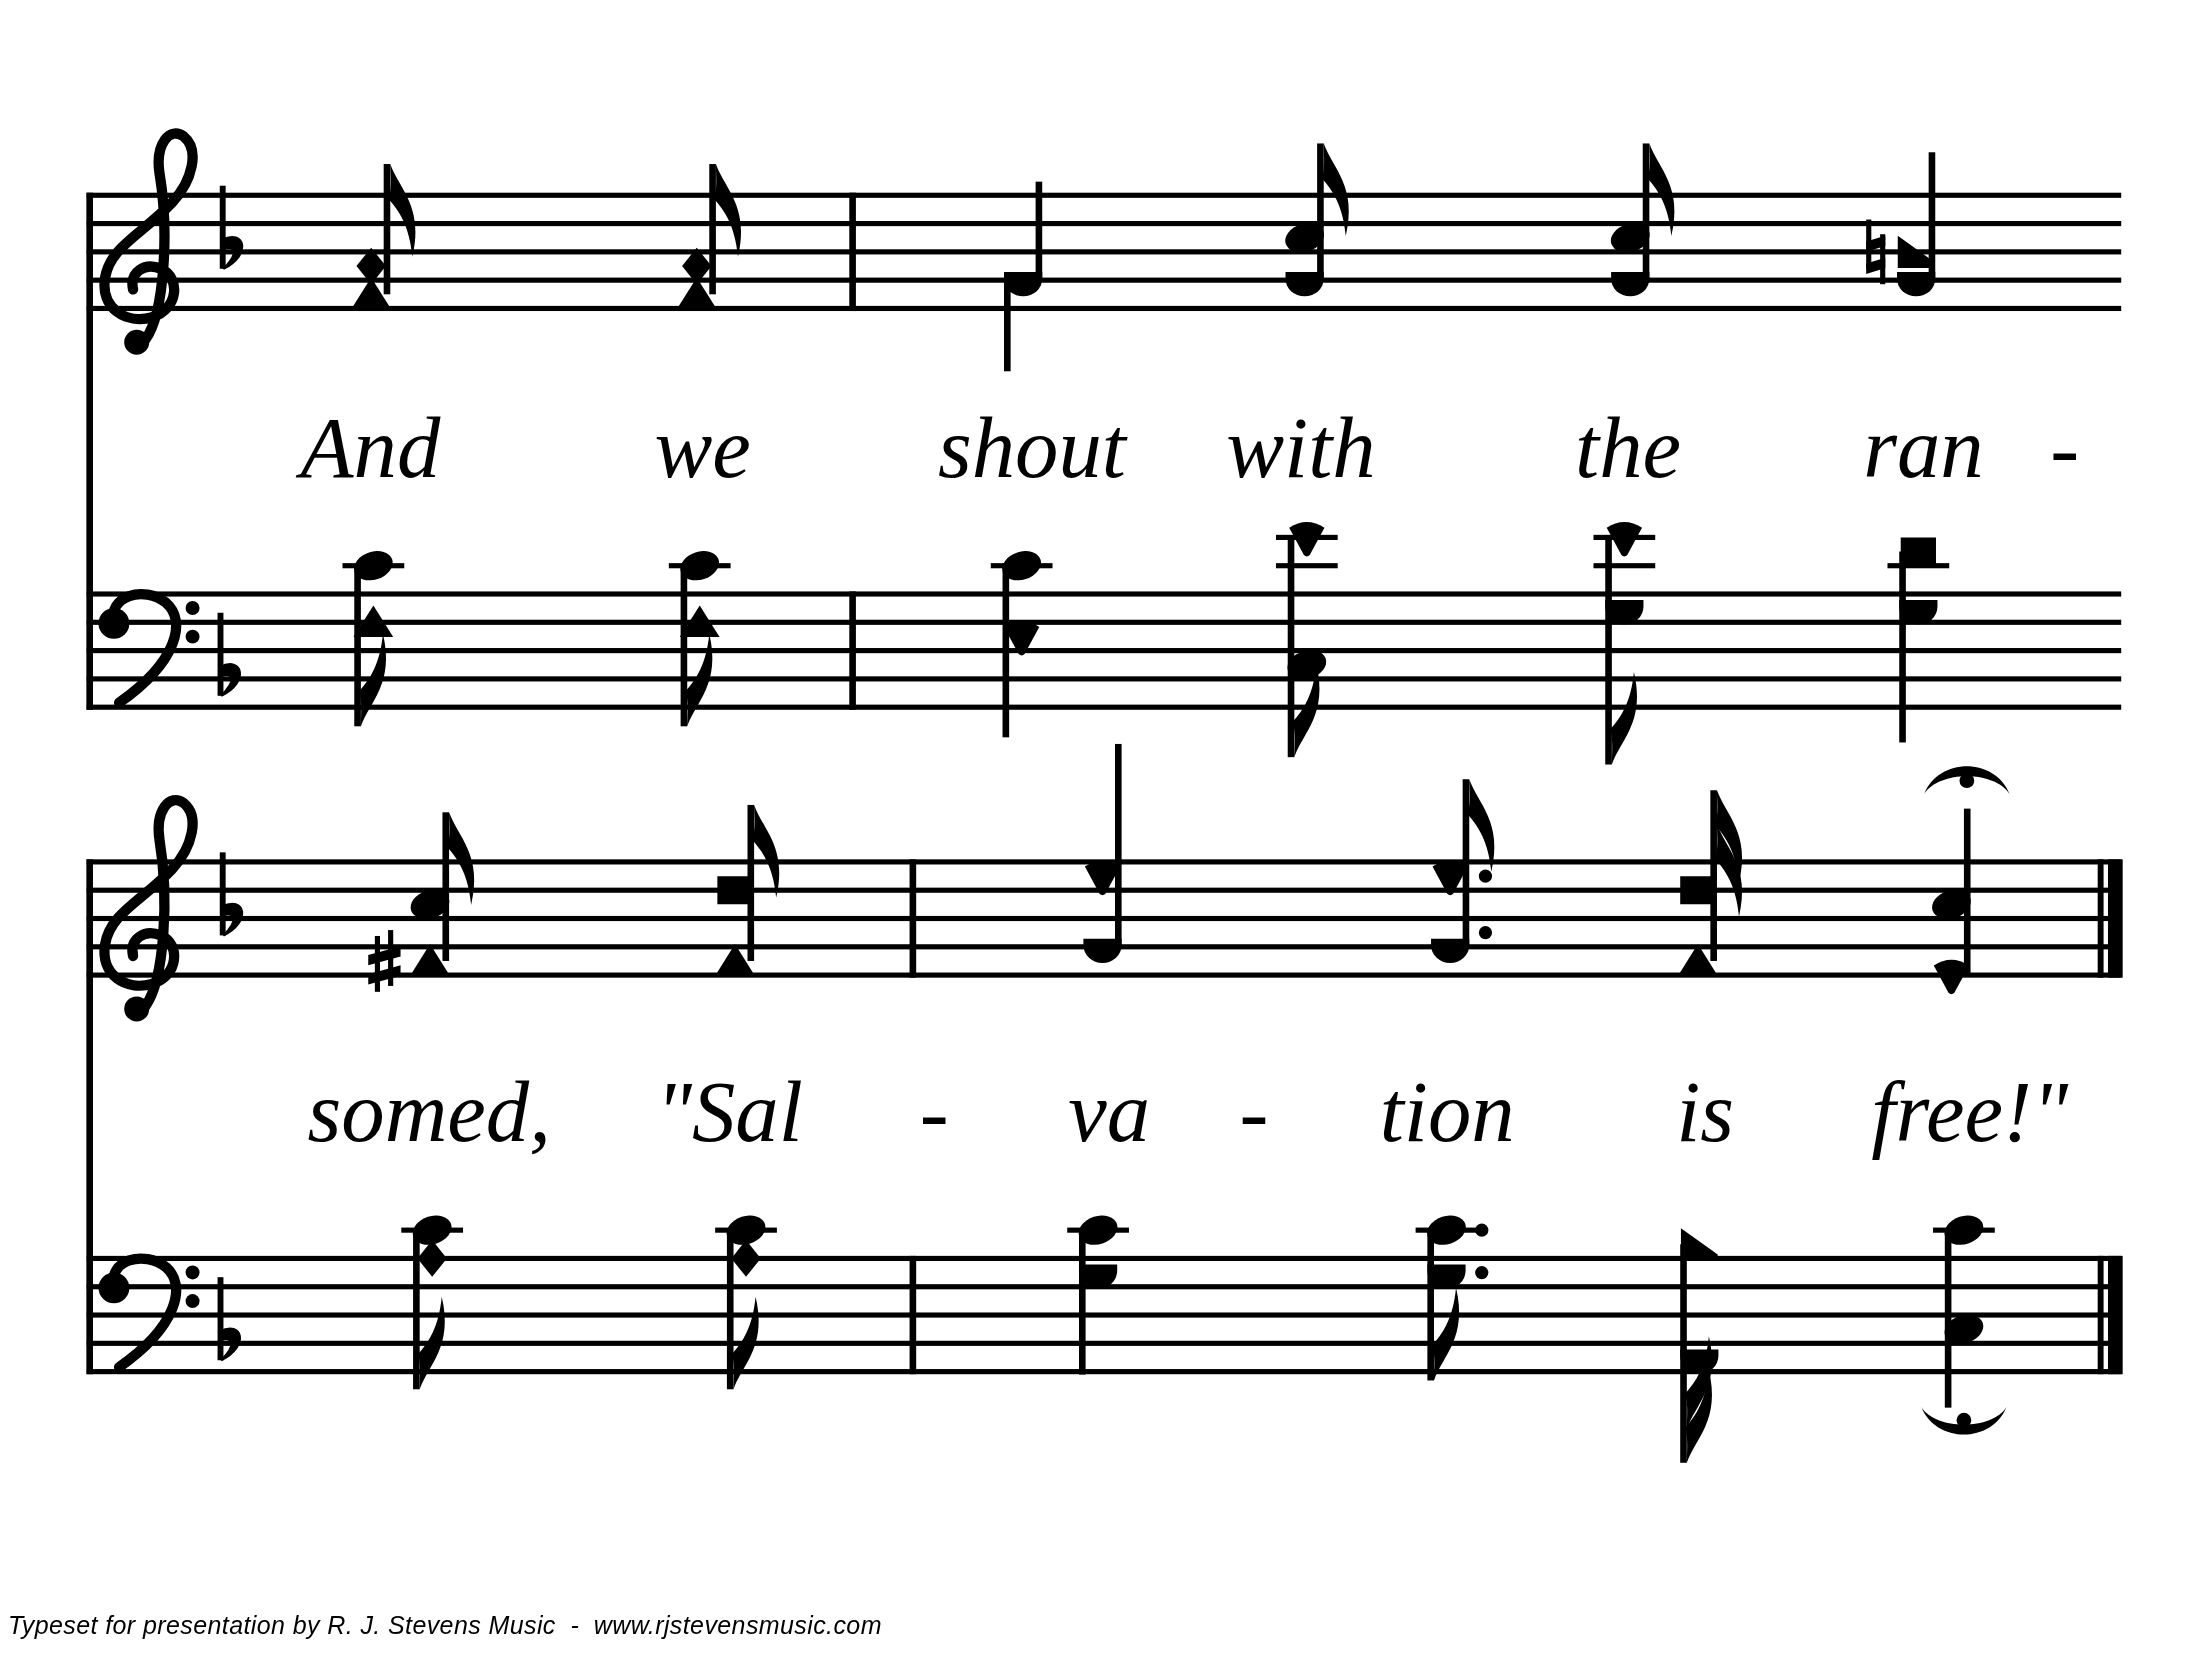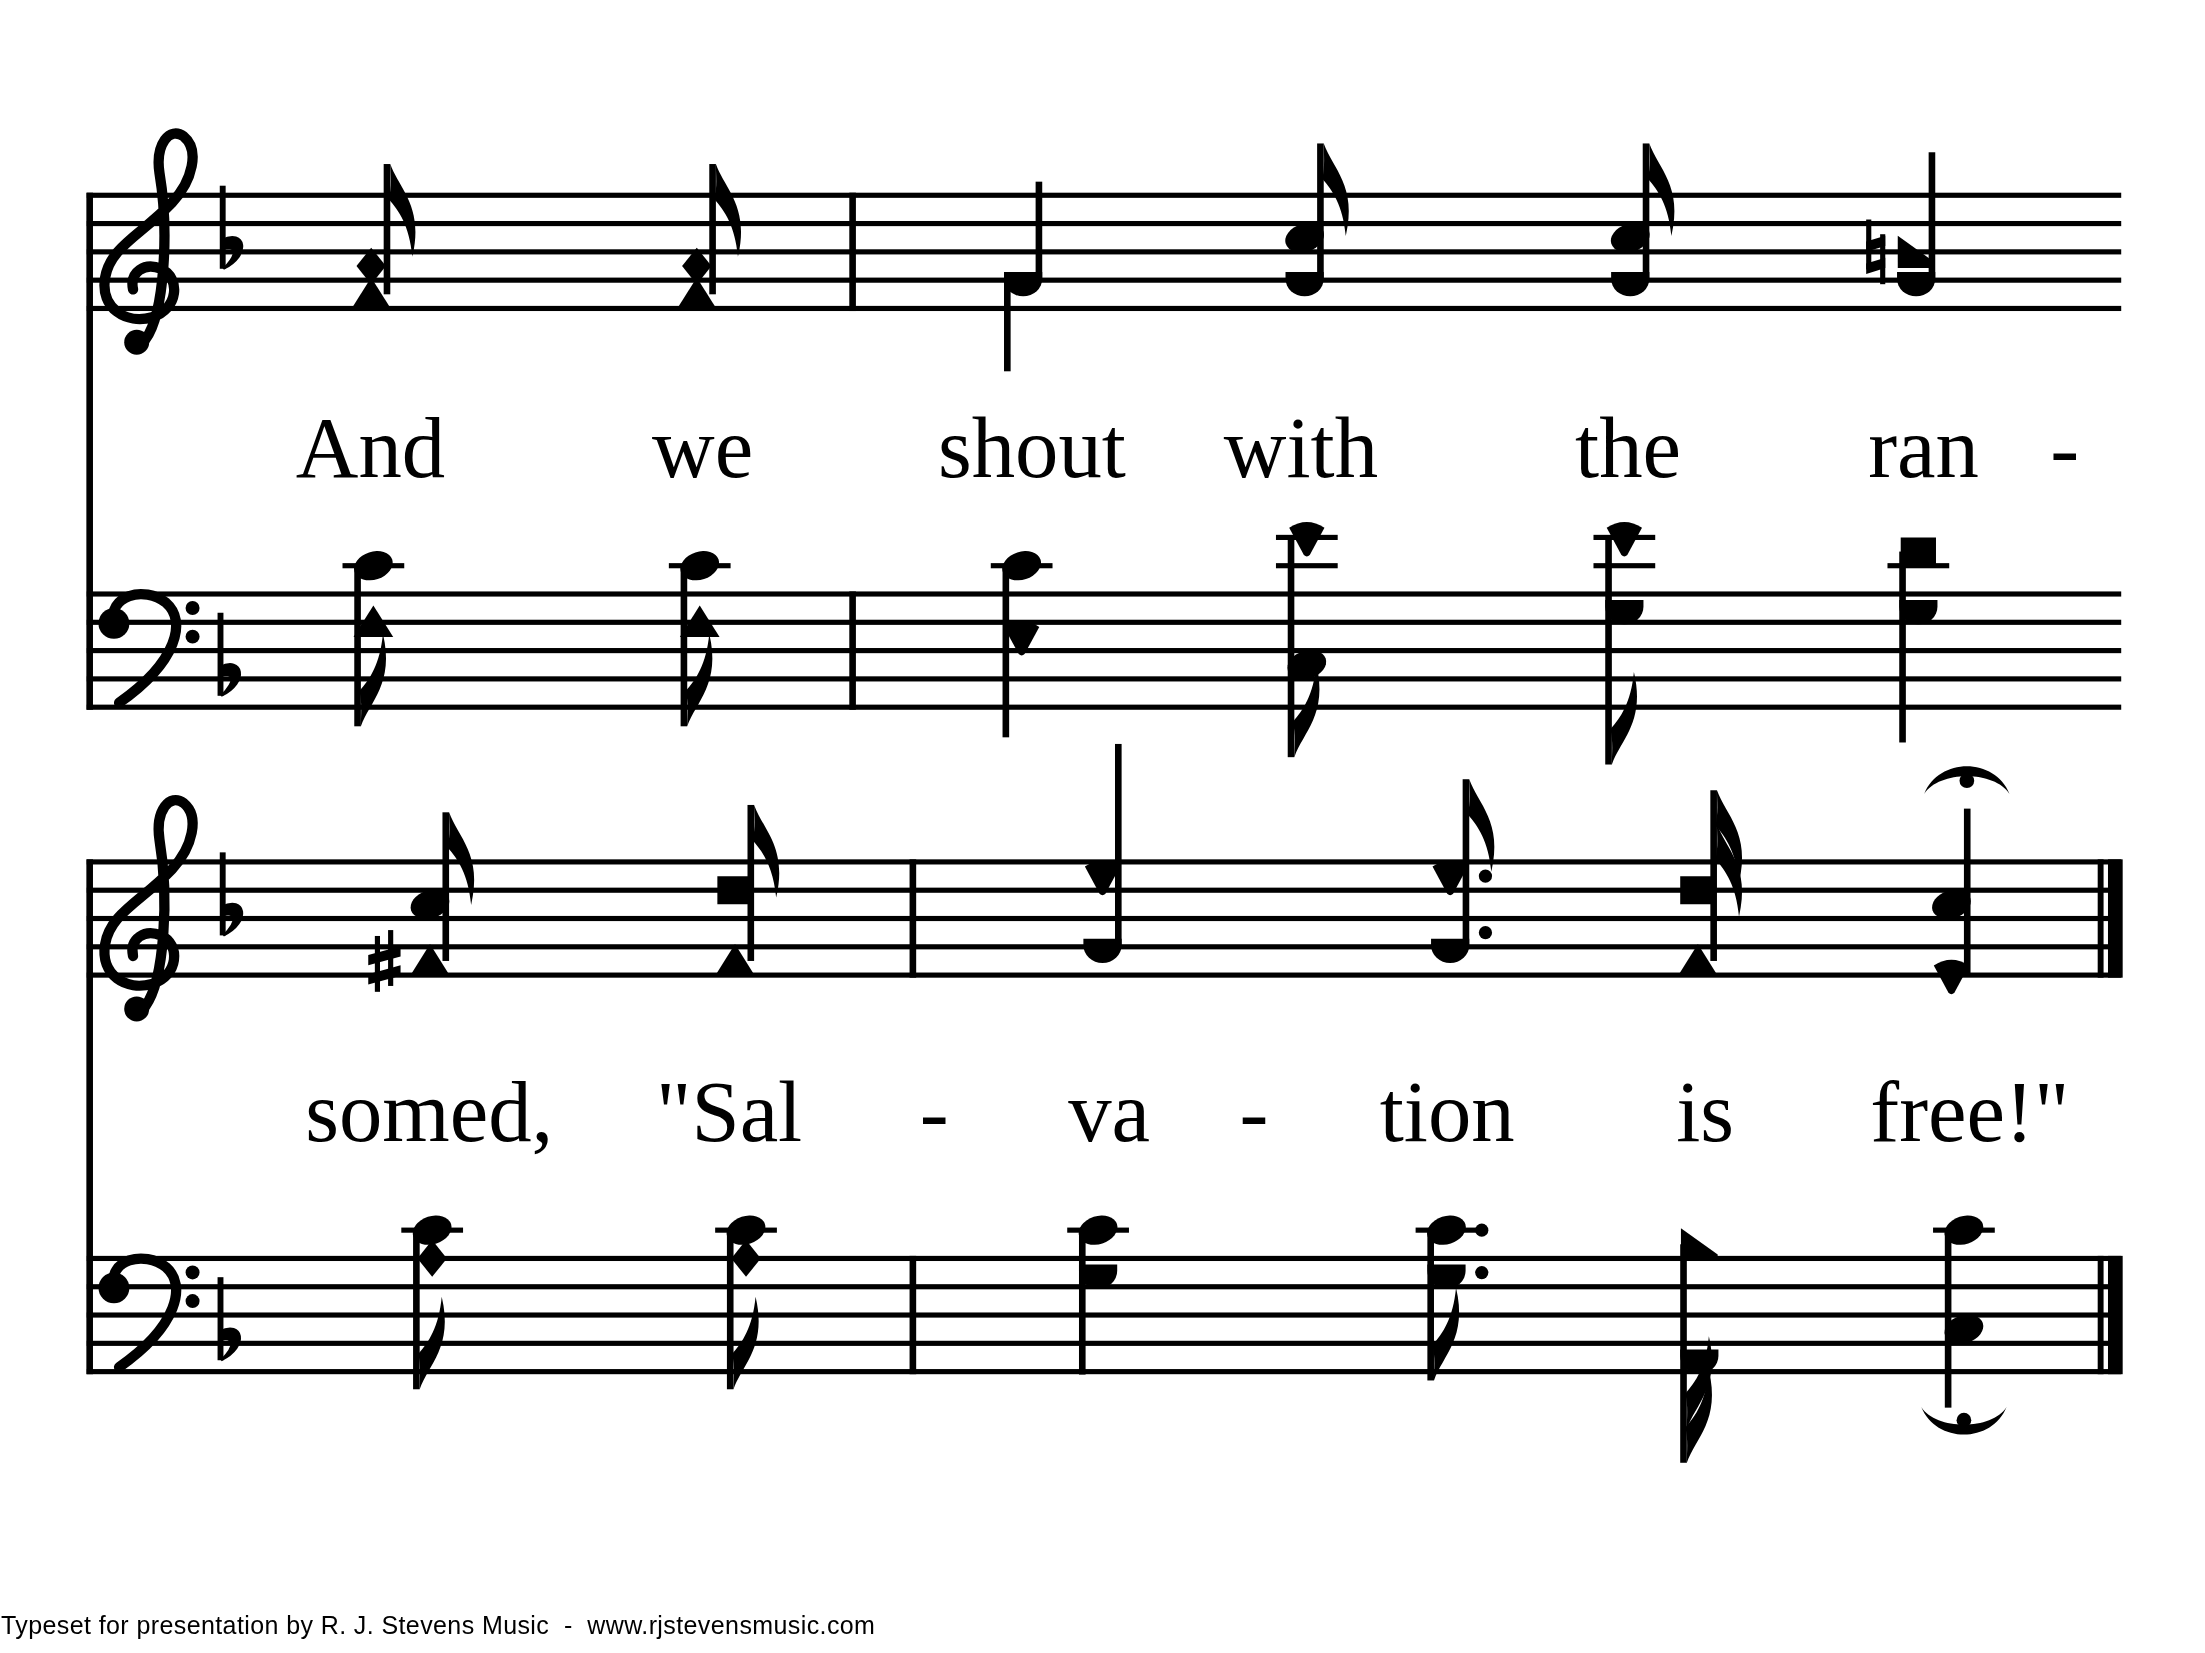--- a/index.html
+++ b/index.html
@@ -1,19 +1,19 @@
 <!DOCTYPE html>
 <html style="font-size:11.8px"><head>
 <meta charset="utf-8">
 <style>
   html,body{margin:0;padding:0;background:#888;}
   .page{position:relative;width:2205px;height:1654px;background:#ffffff;overflow:hidden;
-        font-family:"Liberation Serif",serif;}
+        font-family:"Liberation Serif",serif;font-style:italic;}
   .page svg{position:absolute;left:0;top:0;}
-  .footer{position:absolute;left:1px;top:1611px;font-family:"Liberation Sans",sans-serif;
+  .footer{position:absolute;left:8px;top:1611px;font-family:"Liberation Sans",sans-serif;
           font-size:25px;font-weight:300;color:#000;letter-spacing:0.4px;white-space:pre;}
   .lyric-text{font-family:"Liberation Serif",serif;fill:#000;}
 </style>
 </head>
 <body>
 
 <div class="page">
   <svg id="score" width="2205" height="1654" viewBox="0 0 3000 2250">
       <g>
         <rect x="118" y="262" width="2768" height="7" fill="#000000"></rect>

